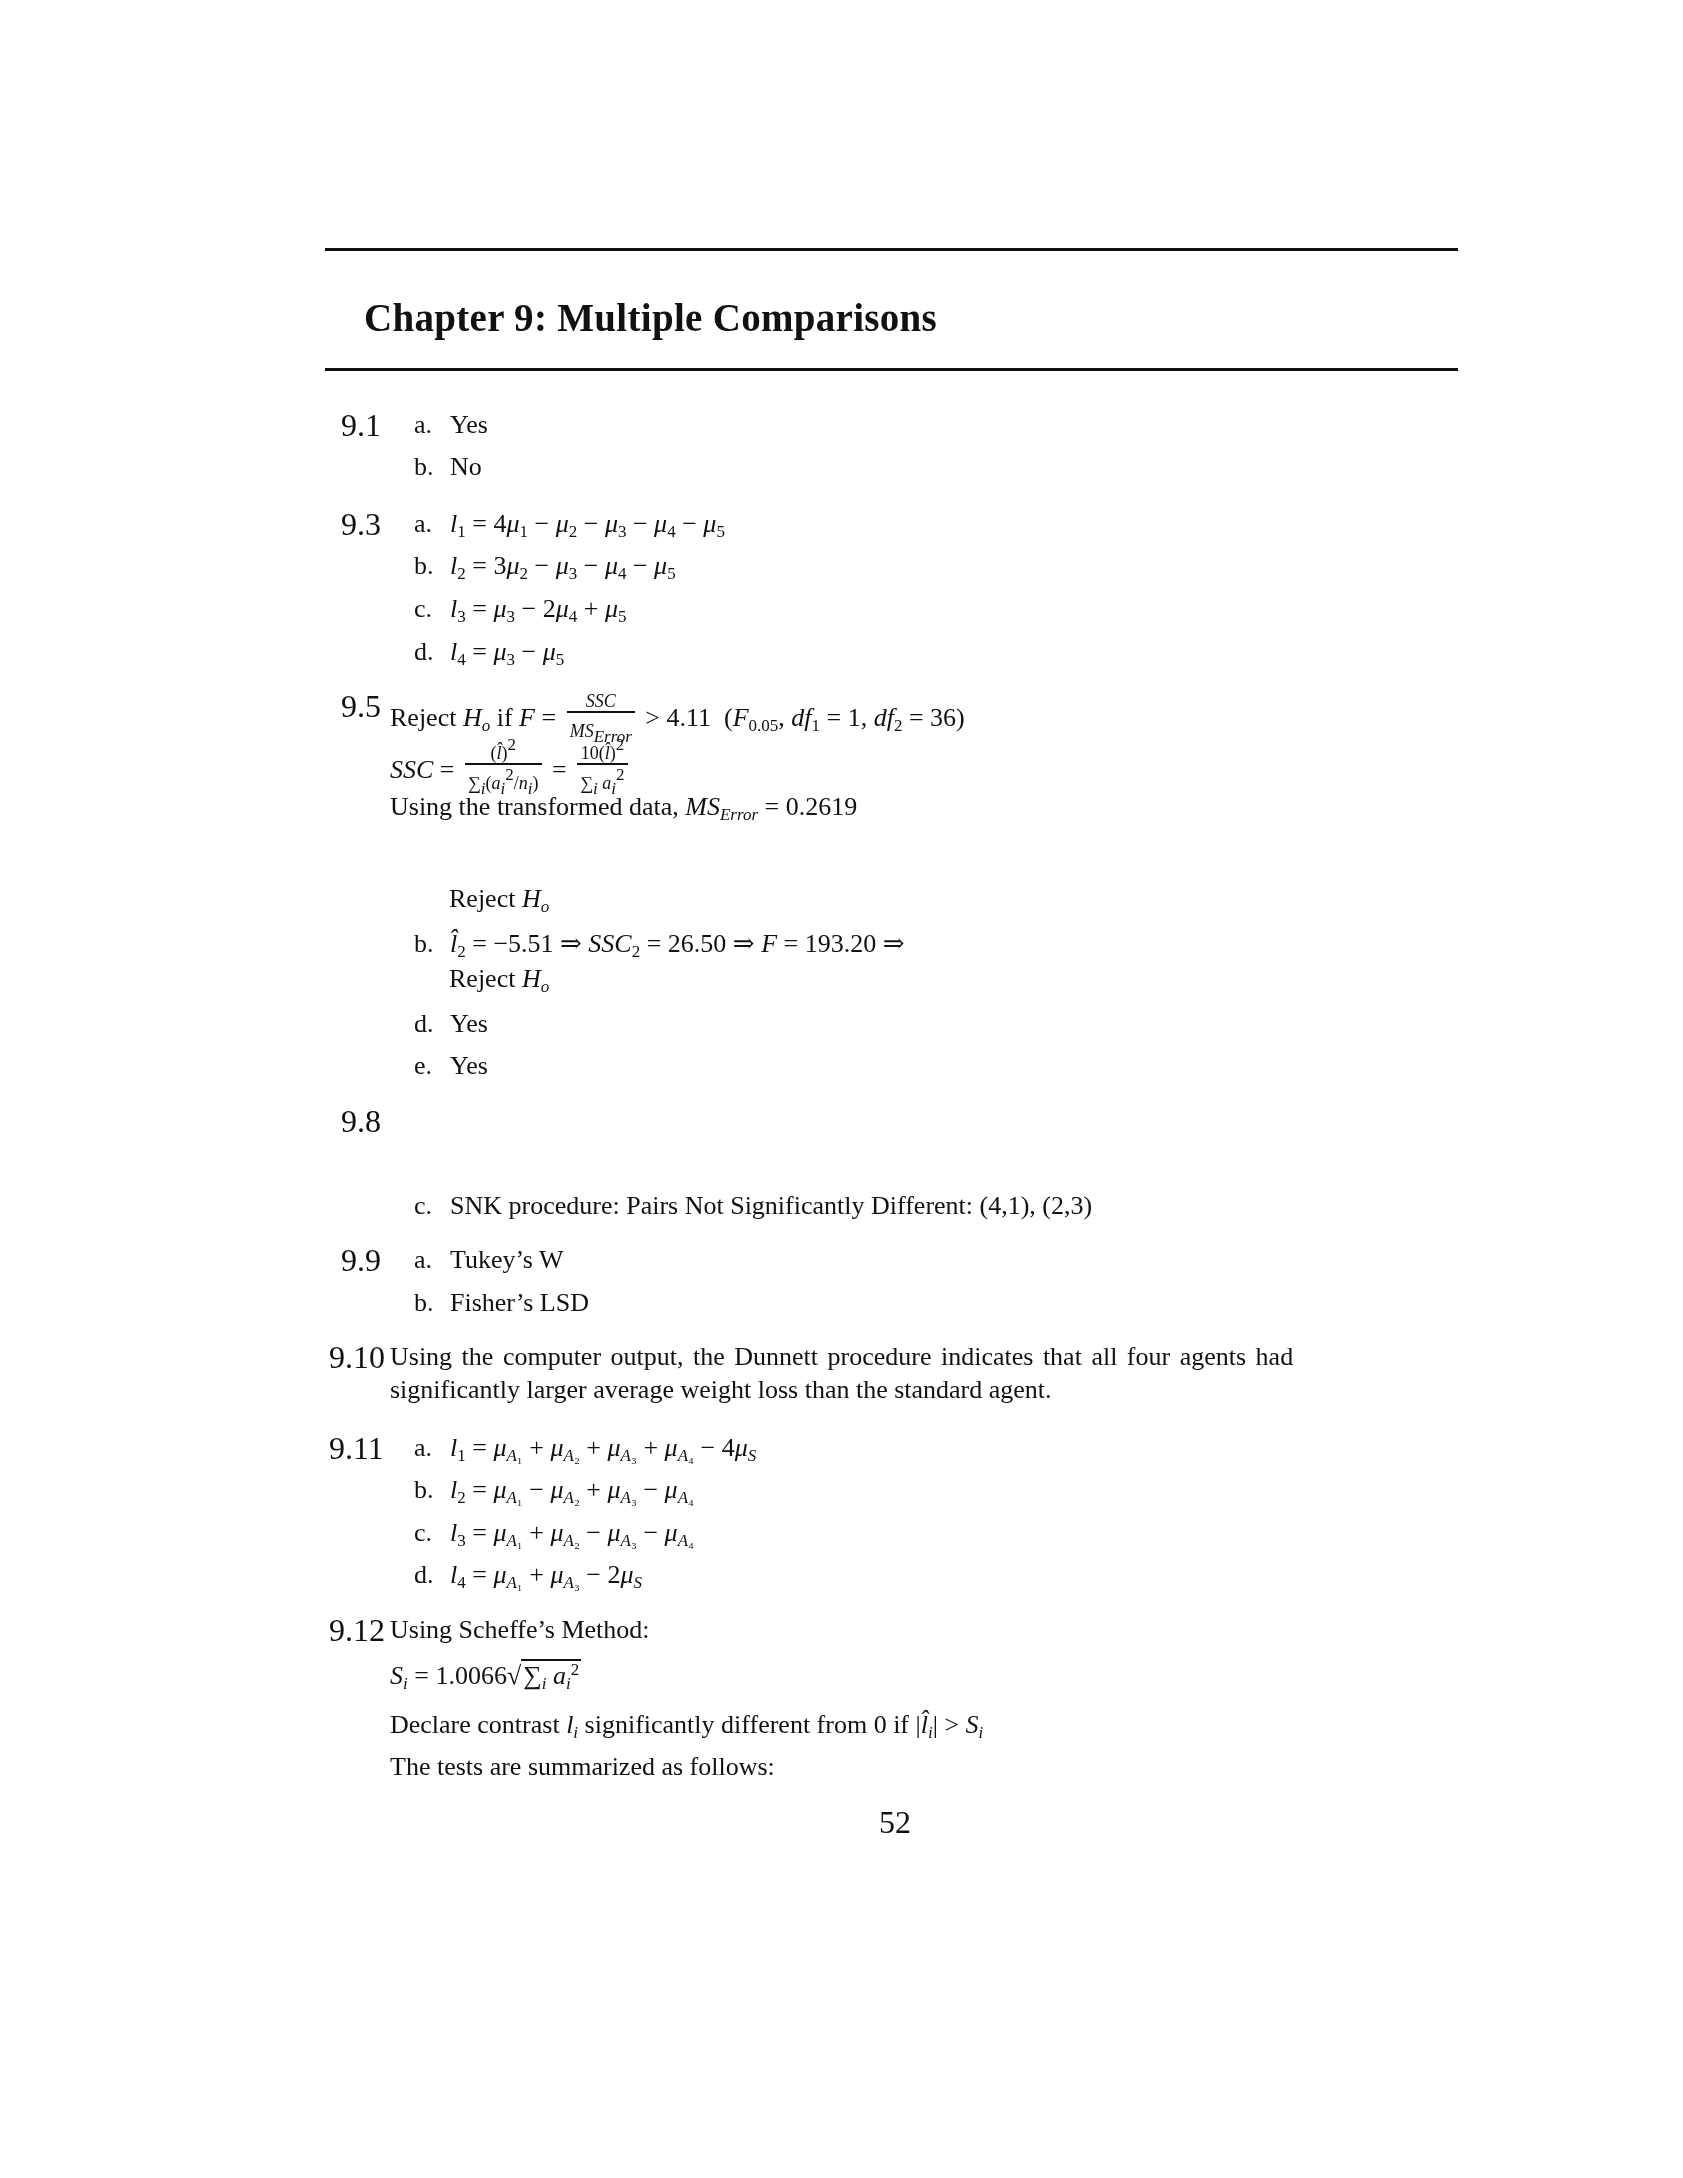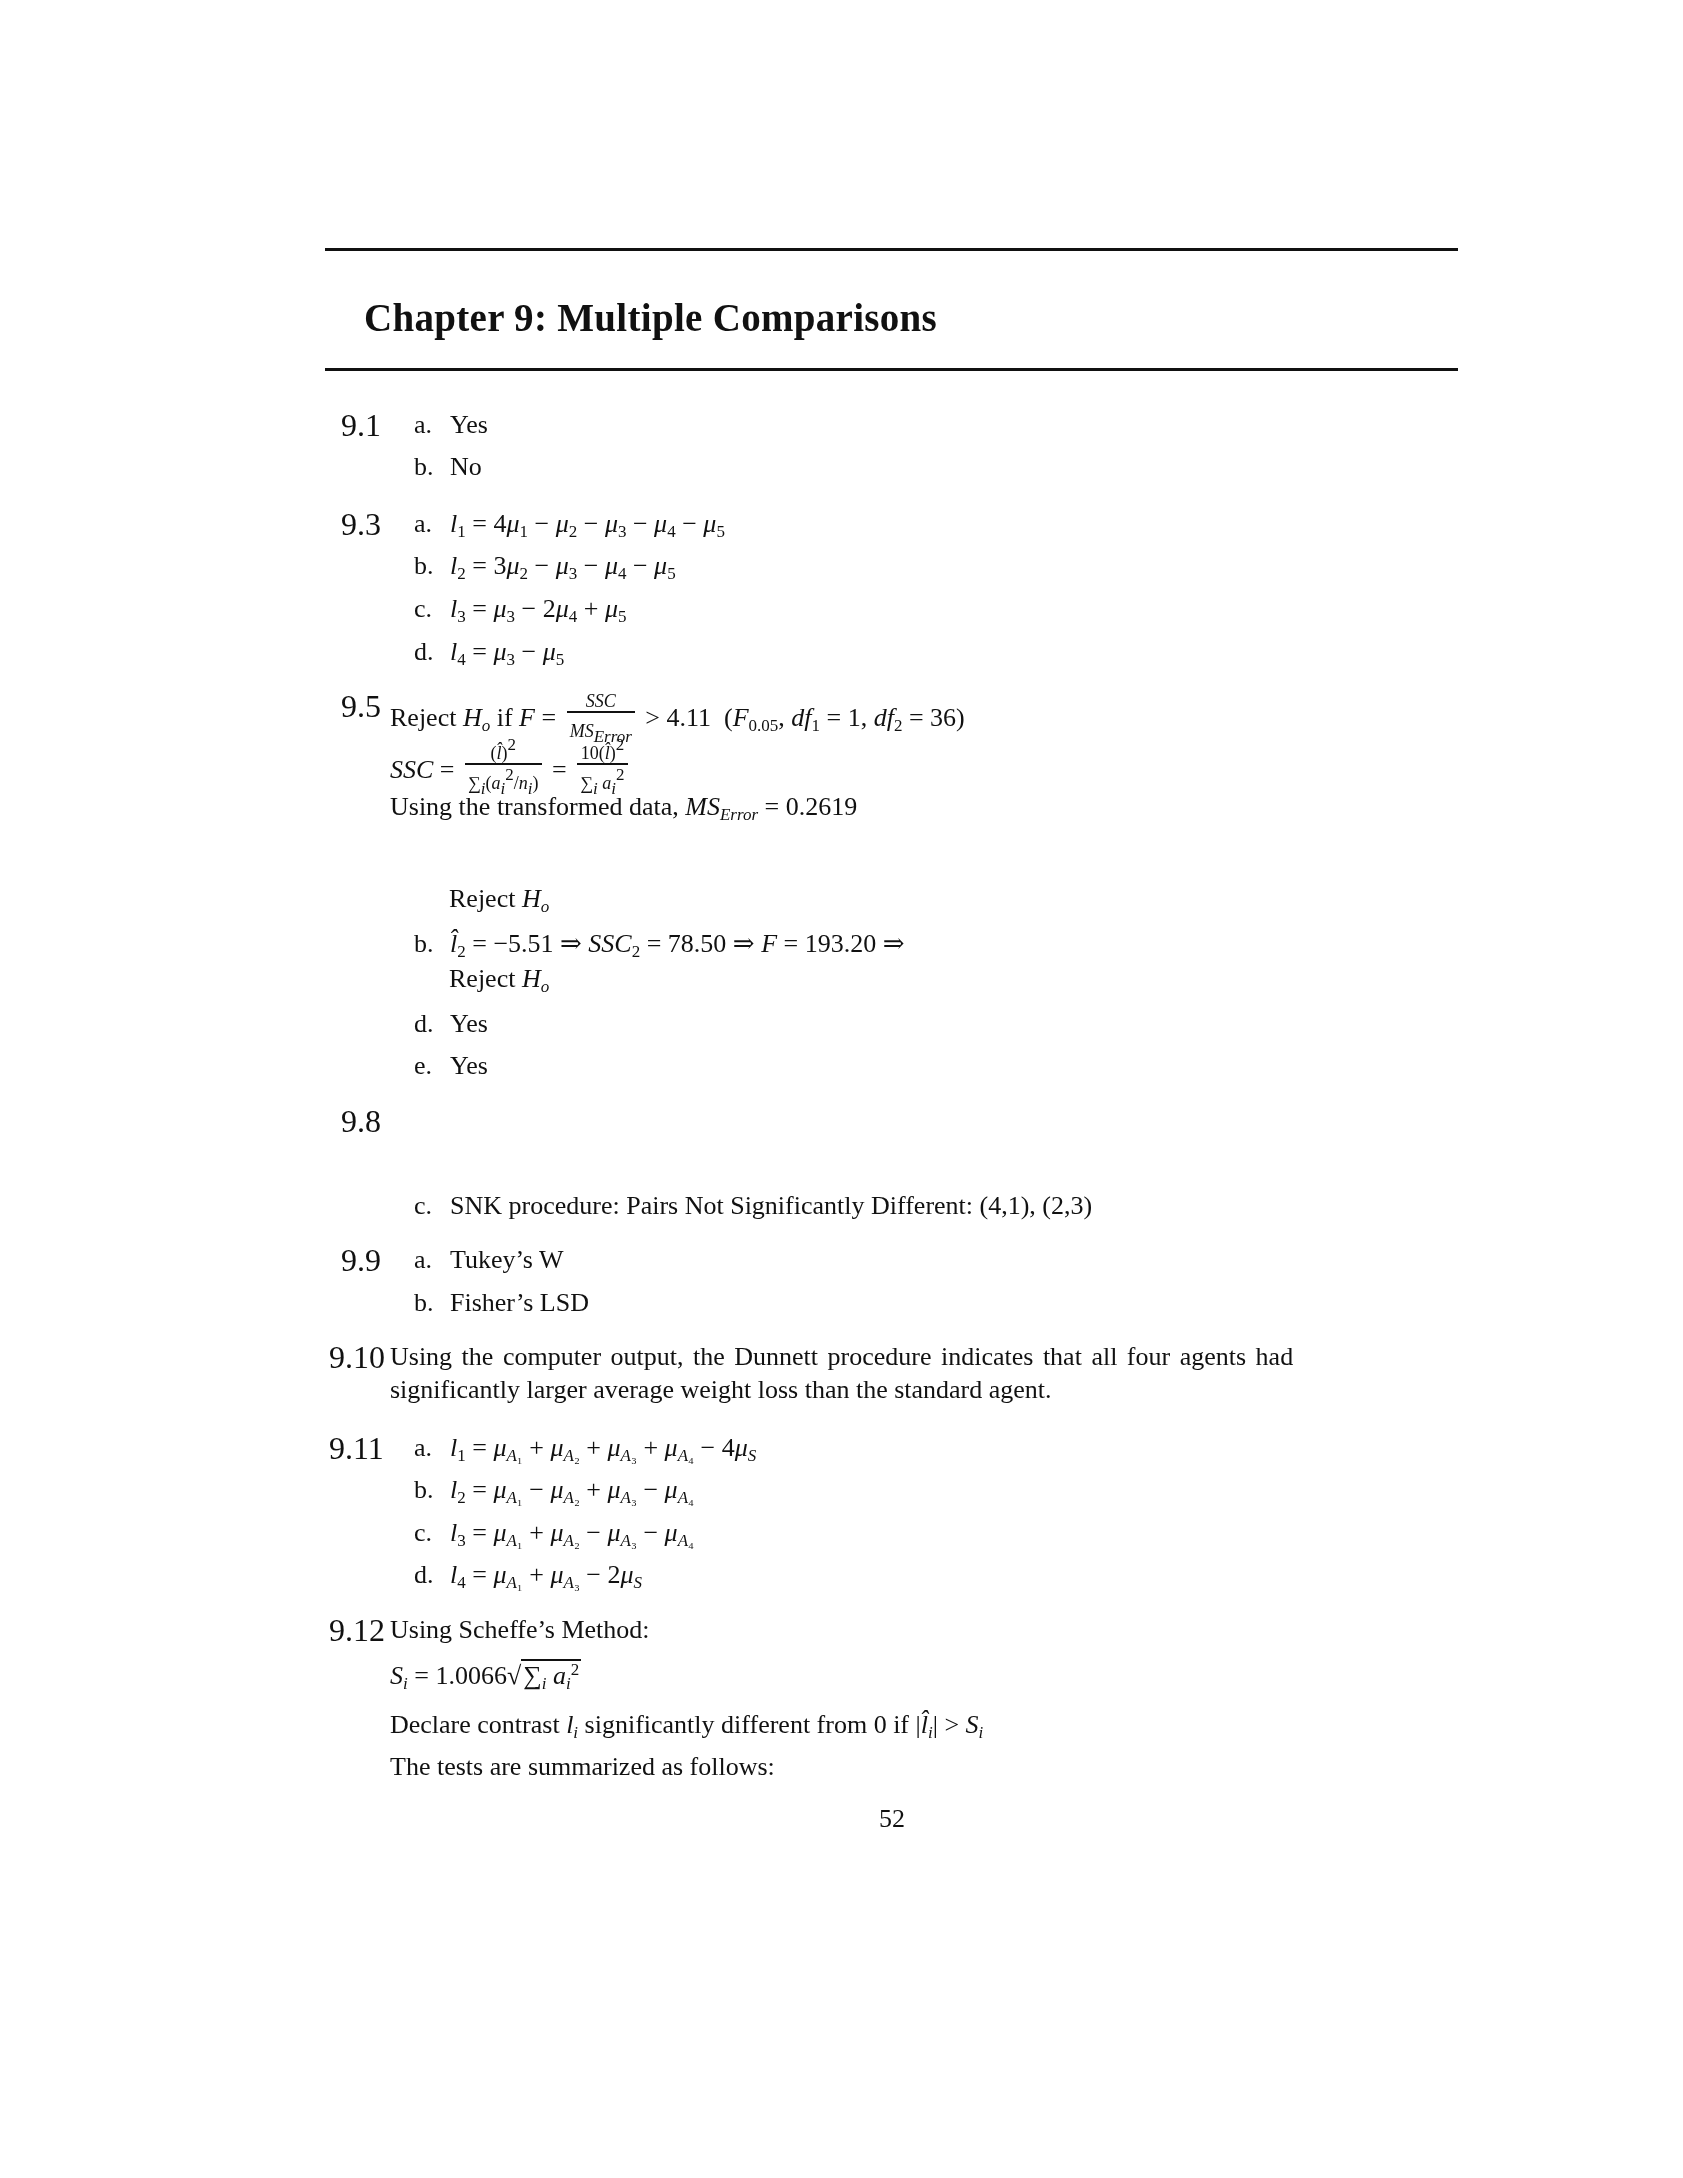--- a/index.html
+++ b/index.html
@@ -14,21 +14,21 @@
   .t { position: absolute; font-family: "Liberation Serif", "DejaVu Serif", serif; font-size: 26px; line-height: 30px; white-space: nowrap; }
   .num { position: absolute; font-family: "Liberation Serif", "DejaVu Serif", serif; font-size: 32px; line-height: 30px; }
   .lbl { display: inline-block; width: 36px; }
   i, .m { font-style: italic; }
   sub { font-size: 17px; vertical-align: -5px; line-height: 0; }
   sup { font-size: 17px; vertical-align: 9px; line-height: 0; }
   .frac { display: inline-block; vertical-align: middle; text-align: center; font-size: 18px; line-height: 20px; margin: 0 4px; }
   .frac .n { display: block; border-bottom: 2px solid #111; padding: 0 3px; }
   .frac .d { display: block; padding: 8px 3px; }
   .sqrt { border-top: 2px solid #111; padding: 0 2px; }
-  .pagenum { position: absolute; left: 879px; top: 1804px; font-family: "Liberation Serif", "DejaVu Serif", serif; font-size: 26px; }
+  .pagenum { position: absolute; left: 879px; top: 1804px; font-family: "Liberation Serif", "DejaVu Serif", serif; font-size: 32px; }
 </style>
 </head>
 <body>
 
 <div class="page">
 
   <div class="rule top"></div>
   <div class="chapter-title">Chapter 9: Multiple Comparisons</div>
   <div class="rule bottom"></div>
 
@@ -46,21 +46,21 @@
   <div class="t" style="left:390px;top:691px;">
     <span>Reject</span> <i>H</i><sub><i>o</i></sub> <span>if</span> <i>F</i> =
     <span class="frac"><span class="n"><i>SSC</i></span><span class="d"><i>MS</i><sub><i>Error</i></sub></span></span>
     <span>&gt; 4.11</span>&nbsp;&nbsp;(<i>F</i><sub>0.05</sub>, <i>df</i><sub>1</sub> = 1, <i>df</i><sub>2</sub> = 36)
   </div>
   <div class="t" style="left:390px;top:743px;">
     <i>SSC</i> = <span class="frac"><span class="n">(<i>l̂</i>)<sup>2</sup></span><span class="d">∑<sub><i>i</i></sub>(<i>a</i><sub><i>i</i></sub><sup>2</sup>/<i>n</i><sub><i>i</i></sub>)</span></span> = <span class="frac"><span class="n">10(<i>l̂</i>)<sup>2</sup></span><span class="d">∑<sub><i>i</i></sub> <i>a</i><sub><i>i</i></sub><sup>2</sup></span></span>
   </div>
   <div class="t" style="left:390px;top:792px;"><span>Using the transformed data,</span> <i>MS</i><sub><i>Error</i></sub> <span>= 0.2619</span></div>
   <div class="t" style="left:449px;top:884px;"><span>Reject</span> <i>H</i><sub><i>o</i></sub></div>
-  <div class="t" style="left:414px;top:929px;"><span class="lbl">b.</span><i>l̂</i><sub>2</sub> <span>= −5.51 ⇒</span> <i>SSC</i><sub>2</sub> <span>= 78.50 ⇒</span> <i>F</i> <span>= 193.20 ⇒</span></div>
+  <div class="t" style="left:414px;top:929px;"><span class="lbl">b.</span><i>l̂</i><sub>2</sub> <span>= −5.51 ⇒</span> <i>SSC</i><sub>2</sub> <span>= 26.50 ⇒</span> <i>F</i> <span>= 193.20 ⇒</span></div>
   <div class="t" style="left:449px;top:964px;"><span>Reject</span> <i>H</i><sub><i>o</i></sub></div>
   <div class="t" style="left:414px;top:1009px;"><span class="lbl">d.</span><span>Yes</span></div>
   <div class="t" style="left:414px;top:1051px;"><span class="lbl">e.</span><span>Yes</span></div>
 
   <div class="num" style="left:341px;top:1106px;">9.8</div>
   <div class="t" style="left:414px;top:1191px;"><span class="lbl">c.</span><span>SNK procedure: Pairs Not Significantly Different: (4,1), (2,3)</span></div>
 
   <div class="num" style="left:341px;top:1245px;">9.9</div>
   <div class="t" style="left:414px;top:1245px;"><span class="lbl">a.</span><span>Tukey’s W</span></div>
   <div class="t" style="left:414px;top:1288px;"><span class="lbl">b.</span><span>Fisher’s LSD</span></div>

